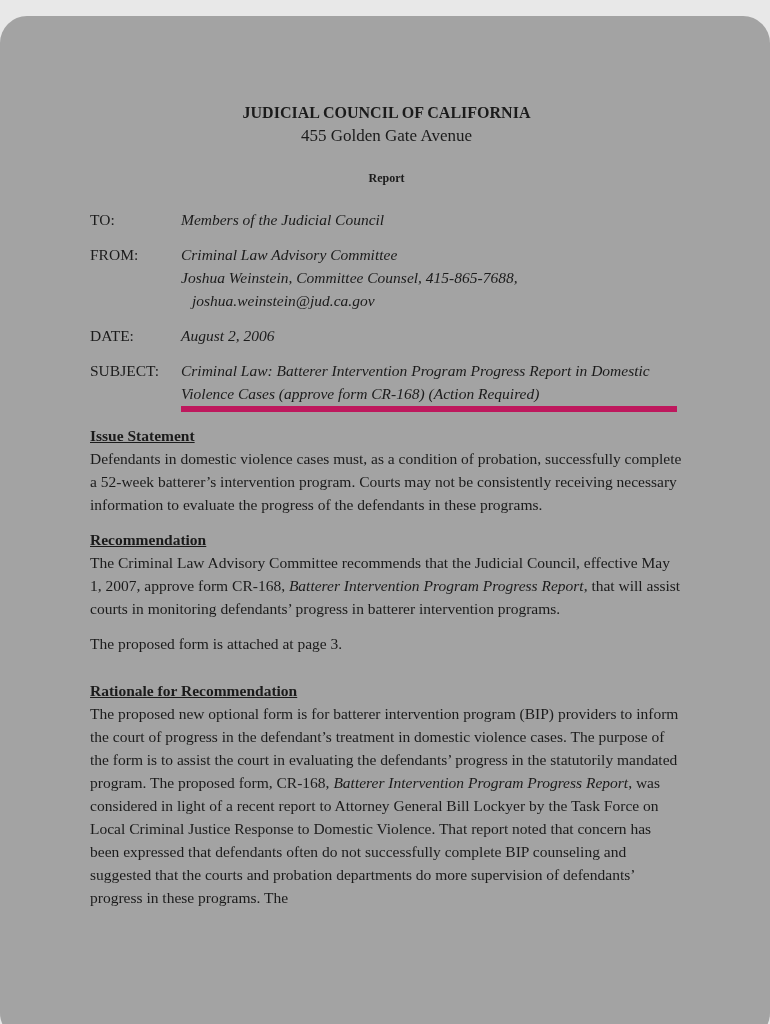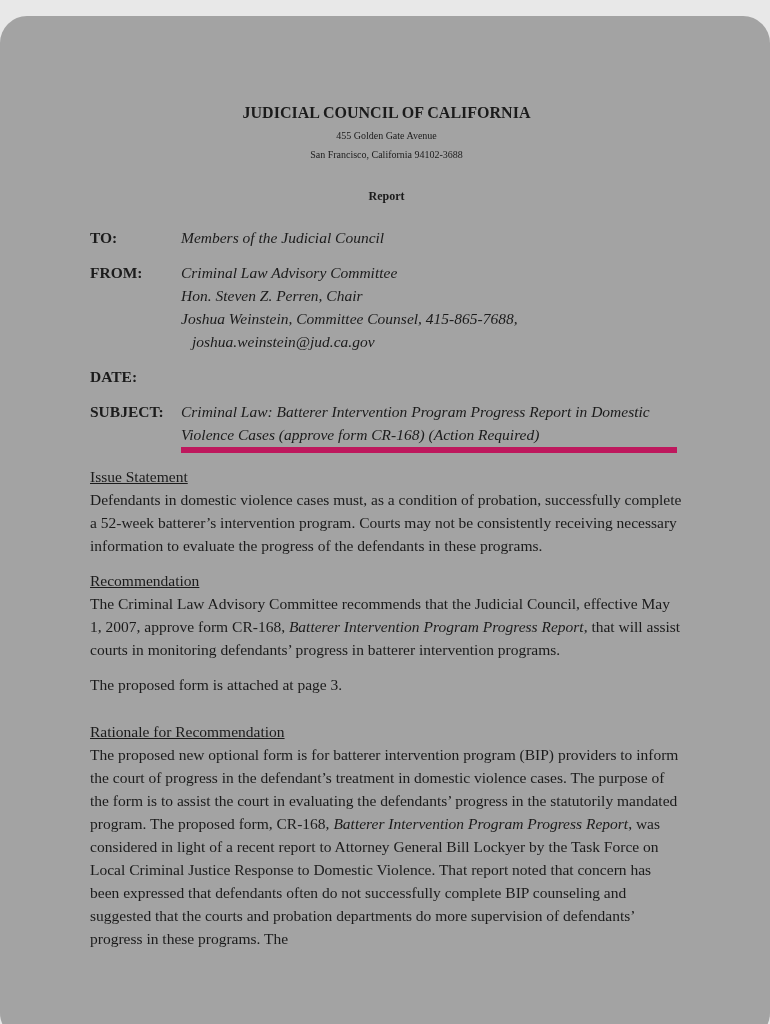--- a/index.html
+++ b/index.html
@@ -18,84 +18,83 @@
     border-radius: 27px;
   }
   .content {
     position: absolute;
     left: 90px;
     top: 86px;
     width: 593px;
   }
   .letterhead { text-align: center; }
   .lh-org { font-weight: bold; font-size: 16px; line-height: 22px; }
-  .lh-addr { font-size: 10px; line-height: 18.5px; }
+  .lh-addr { font-size: 17px; line-height: 18.5px; }
   .lh-addr.first { margin-top: 3px; }
   .report-title {
     text-align: center;
     font-weight: bold;
     font-size: 12px;
     margin-top: 21px;
     line-height: 23px;
   }
   .memo { margin-top: 18px; }
   .memo-row { display: flex; margin-bottom: 12px; }
-  .memo-label { flex: 0 0 91px; width: 91px; font-weight: bold; }
+  .memo-label { flex: 0 0 91px; width: 91px; }
   .memo-value { flex: 1 1 auto; font-style: italic; }
   .memo-line { line-height: 23px; }
   .memo-line.indented { padding-left: 11px; }
   .subject-underlined {
     width: 496px;
     border-bottom: 6px solid #be185d;
     padding-bottom: 1px;
   }
   .section { margin-top: 12px; }
   .section.rationale-gap { margin-top: 24px; }
   .section-heading {
-    font-weight: normal;
+    font-weight: bold;
     font-size: 15.5px;
     text-decoration: underline;
     line-height: 23px;
   }
   .para { line-height: 23px; }
   .para.note { margin-top: 12px; }
 </style>
 </head>
 <body>
 
 <div class="page">
   <div class="content">
 
     <div class="letterhead">
       <div class="lh-org">JUDICIAL COUNCIL OF CALIFORNIA</div>
       <div class="lh-addr first">455 Golden Gate Avenue</div>
-      <div class="lh-addr">San Francisco, California 94102-3688</div>
     </div>
 
     <div class="report-title">Report</div>
 
     <div class="memo">
 
       <div class="memo-row">
         <div class="memo-label">TO:</div>
         <div class="memo-value">Members of the Judicial Council</div>
       </div>
 
       <div class="memo-row">
         <div class="memo-label">FROM:</div>
         <div class="memo-value">
           <div class="memo-line">Criminal Law Advisory Committee</div>
-          <div class="memo-line">Hon. Steven Z. Perren, Chair</div>
           <div class="memo-line">Joshua Weinstein, Committee Counsel, 415-865-7688,</div>
           <div class="memo-line indented">joshua.weinstein@jud.ca.gov</div>
         </div>
       </div>
 
       <div class="memo-row">
         <div class="memo-label">DATE:</div>
+        <div class="memo-value">August 2, 2006</div>
       </div>
 
       <div class="memo-row">
         <div class="memo-label">SUBJECT:</div>
         <div class="memo-value">
           <div class="memo-line">Criminal Law: Batterer Intervention Program Progress Report in Domestic</div>
           <div class="memo-line subject-underlined">Violence Cases (approve form CR-168) (Action Required)</div>
         </div>
       </div>
 

